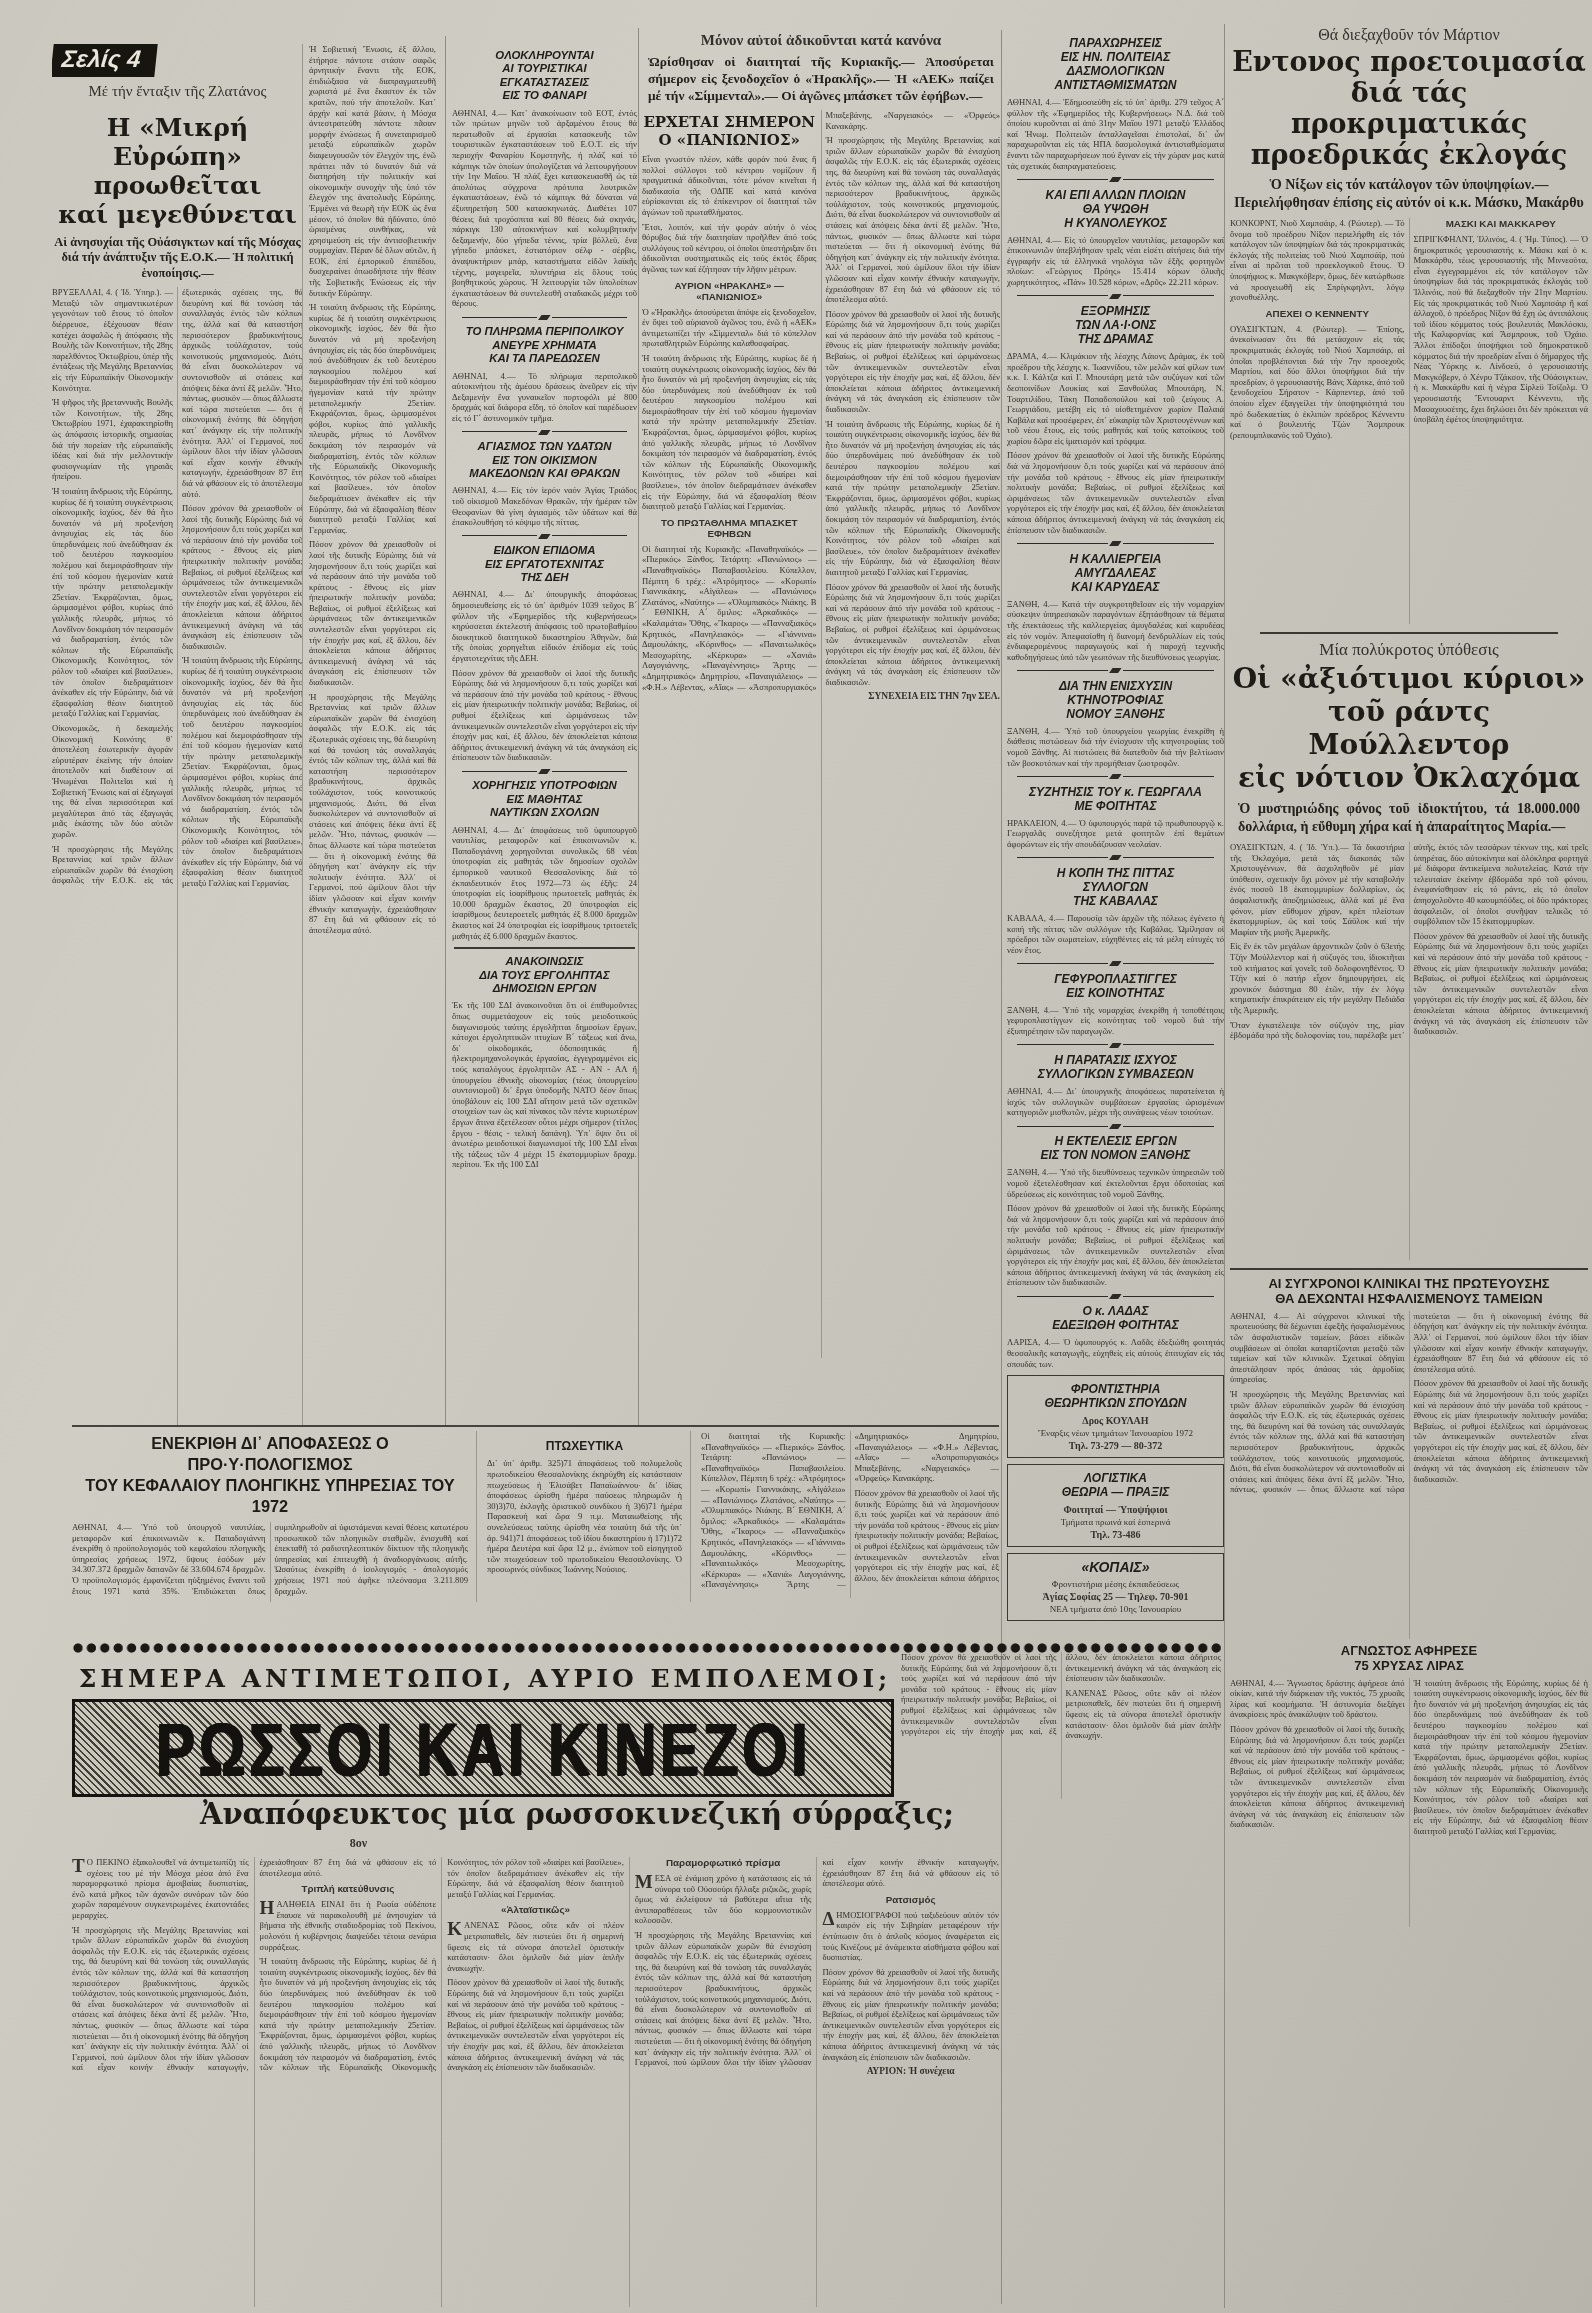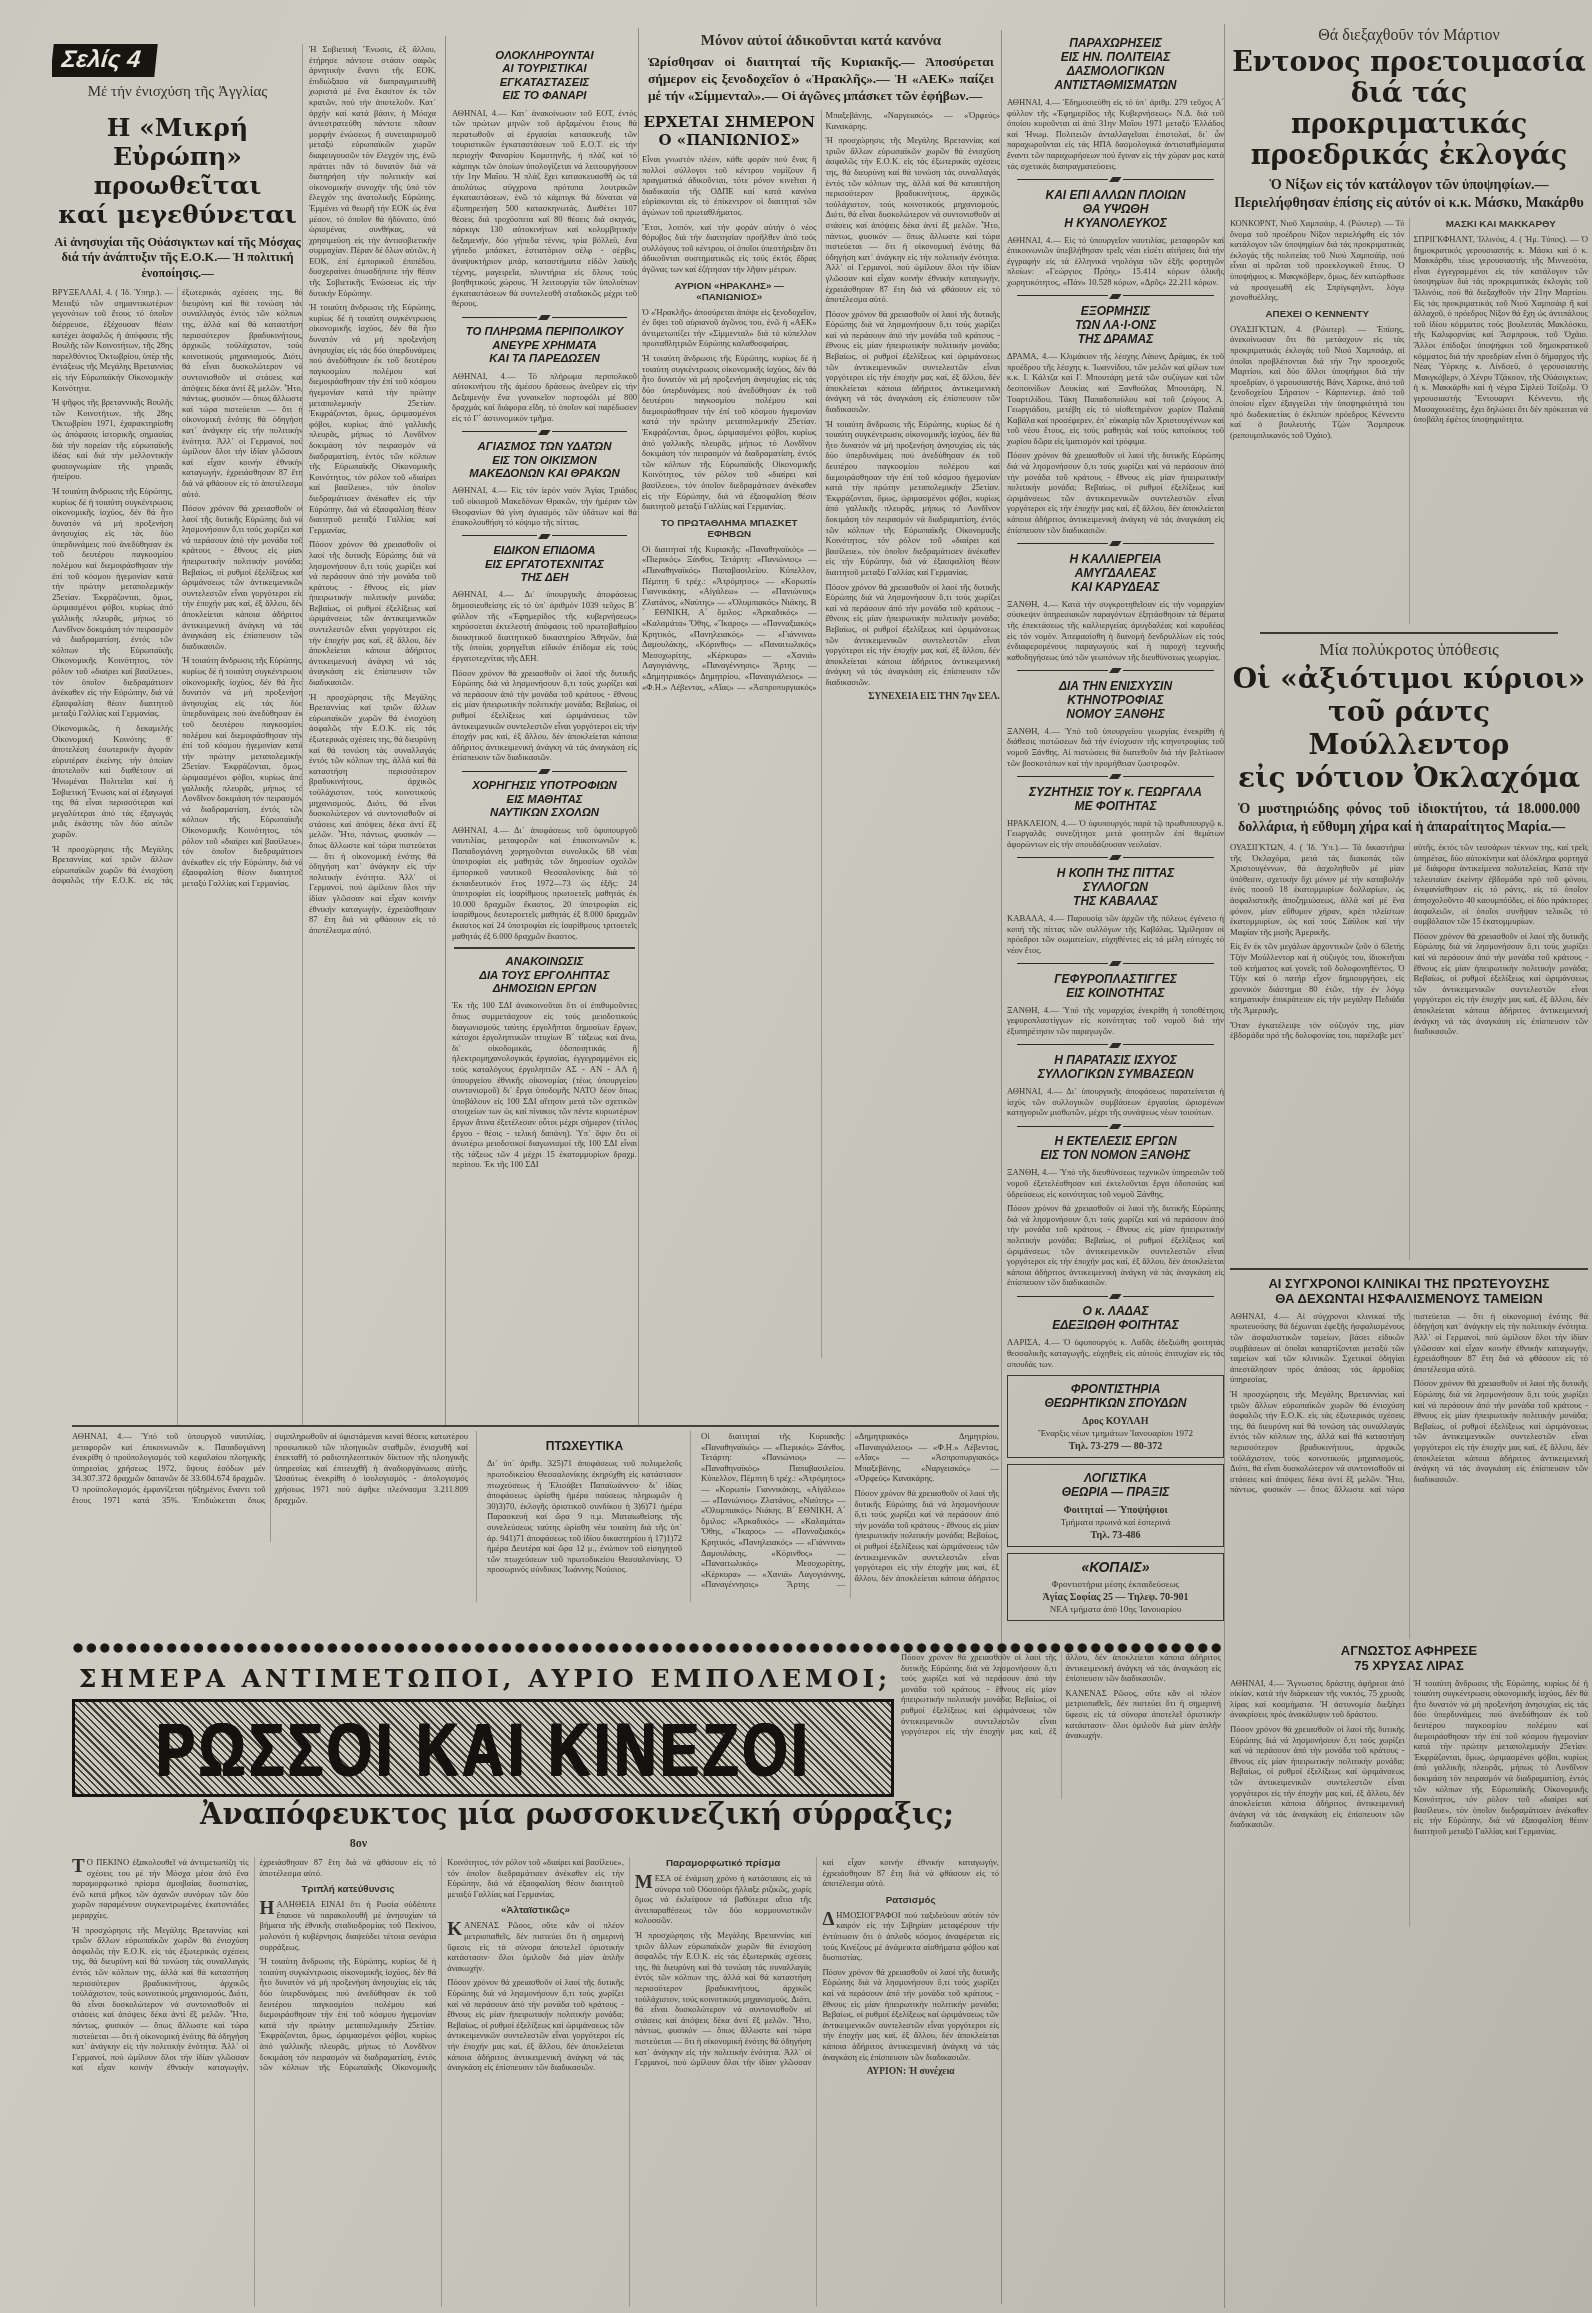--- a/index.html
+++ b/index.html
@@ -50,21 +50,21 @@
 
   <div class="block" style="left:52px;top:44px;width:390px;height:1381px;">
     <div style="position:absolute;right:6px;top:0;bottom:0;width:127px;border-left:1px solid #9a978d;padding-left:6px;">
       <p class="b">Ἡ Σοβιετική Ἕνωσις, ἐξ ἄλλου, ἐτήρησε πάντοτε στάσιν σαφῶς ἀρνητικήν ἔναντι τῆς ΕΟΚ, ἐπιδιώξασα νά διαπραγματευθῆ χωριστά μέ ἕνα ἕκαστον ἐκ τῶν κρατῶν, πού τήν ἀποτελοῦν. Κατ᾽ ἀρχήν καί κατά βάσιν, ἡ Μόσχα ἀντεστρατεύθη πάντοτε πᾶσαν μορφήν ἑνώσεως ἤ συνεταιρισμοῦ μεταξύ εὐρωπαϊκῶν χωρῶν διαφευγουσῶν τόν ἔλεγχόν της, ἐνῶ πράττει πᾶν τό δυνατόν διά νά διατηρήση τήν πολιτικήν καί οἰκονομικήν συνοχήν τῆς ὑπό τόν ἔλεγχόν της ἀνατολικῆς Εὐρώπης. Ἐμμένει νά θεωρῆ τήν ΕΟΚ ὡς ἕνα μέσον, τό ὁποῖον θά ἠδύνατο, ὑπό ὡρισμένας συνθήκας, νά χρησιμεύση εἰς τήν ἀντισοβιετικήν συμμαχίαν. Πέραν δέ ὅλων αὐτῶν, ἡ ΕΟΚ, ἐπί ἐμπορικοῦ ἐπιπέδου, δυσχεραίνει ὁπωσδήποτε τήν θέσιν τῆς Σοβιετικῆς Ἑνώσεως εἰς τήν δυτικήν Εὐρώπην.</p>
       <p class="b">Ἡ τοιαύτη ἄνδρωσις τῆς Εὐρώπης, κυρίως δέ ἡ τοιαύτη συγκέντρωσις οἰκονομικῆς ἰσχύος, δέν θά ἦτο δυνατόν νά μή προξενήση ἀνησυχίας εἰς τάς δύο ὑπερδυνάμεις πού ἀνεδύθησαν ἐκ τοῦ δευτέρου παγκοσμίου πολέμου καί διεμοιράσθησαν τήν ἐπί τοῦ κόσμου ἡγεμονίαν κατά τήν πρώτην μεταπολεμικήν 25ετίαν. Ἐκφράζονται, ὅμως, ὡριμασμένοι φόβοι, κυρίως ἀπό γαλλικῆς πλευρᾶς, μήπως τό Λονδῖνον δοκιμάση τόν πειρασμόν νά διαδραματίση, ἐντός τῶν κόλπων τῆς Εὐρωπαϊκῆς Οἰκονομικῆς Κοινότητος, τόν ρόλον τοῦ «διαίρει καί βασίλευε», τόν ὁποῖον διεδραμάτισεν ἀνέκαθεν εἰς τήν Εὐρώπην, διά νά ἐξασφαλίση θέσιν διαιτητοῦ μεταξύ Γαλλίας καί Γερμανίας.</p>
       <p class="b">Πόσον χρόνον θά χρειασθοῦν οἱ λαοί τῆς δυτικῆς Εὐρώπης διά νά λησμονήσουν ὅ,τι τούς χωρίζει καί νά περάσουν ἀπό τήν μονάδα τοῦ κράτους - ἔθνους εἰς μίαν ἠπειρωτικήν πολιτικήν μονάδα; Βεβαίως, οἱ ρυθμοί ἐξελίξεως καί ὡριμάνσεως τῶν ἀντικειμενικῶν συντελεστῶν εἶναι γοργότεροι εἰς τήν ἐποχήν μας καί, ἐξ ἄλλου, δέν ἀποκλείεται κάποια ἀδήριτος ἀντικειμενική ἀνάγκη νά τάς ἀναγκάση εἰς ἐπίσπευσιν τῶν διαδικασιῶν.</p>
       <p class="b">Ἡ προσχώρησις τῆς Μεγάλης Βρεταννίας καί τριῶν ἄλλων εὐρωπαϊκῶν χωρῶν θά ἐνισχύση ἀσφαλῶς τήν Ε.Ο.Κ. εἰς τάς ἐξωτερικάς σχέσεις της, θά διευρύνη καί θά τονώση τάς συναλλαγάς ἐντός τῶν κόλπων της, ἀλλά καί θά καταστήση περισσότερον βραδυκινήτους, ἀρχικῶς τοὐλάχιστον, τούς κοινοτικούς μηχανισμούς. Διότι, θά εἶναι δυσκολώτερον νά συντονισθοῦν αἱ στάσεις καί ἀπόψεις δέκα ἀντί ἕξ μελῶν. Ἦτο, πάντως, φυσικόν — ὅπως ἄλλωστε καί τώρα πιστεύεται — ὅτι ἡ οἰκονομική ἑνότης θά ὁδηγήση κατ᾽ ἀνάγκην εἰς τήν πολιτικήν ἑνότητα. Ἀλλ᾽ οἱ Γερμανοί, πού ὡμίλουν ὅλοι τήν ἰδίαν γλῶσσαν καί εἶχαν κοινήν ἐθνικήν καταγωγήν, ἐχρειάσθησαν 87 ἔτη διά νά φθάσουν εἰς τό ἀποτέλεσμα αὐτό.</p>
     </div>
     <div style="width:251px;">
       <div class="logo">Σελίς 4</div>
-      <div class="kick" style="font-size:15px;margin-top:6px;">Μέ τήν ἐνισχύση τῆς Ἀγγλίας</div>
+      <div class="kick" style="font-size:15px;margin-top:6px;">Μέ τήν ἔνταξιν τῆς Ζλατάνος</div>
       <div class="H1" style="font-size:25px;line-height:29px;margin:13px 0 6px;">Η «Μικρή Εὐρώπη»
 προωθεῖται
 καί μεγεθύνεται</div>
       <div class="deck" style="text-align:center;">Αἱ ἀνησυχίαι τῆς Οὐάσιγκτων καί τῆς Μόσχας διά τήν ἀνάπτυξιν τῆς Ε.Ο.Κ.— Ἡ πολιτική ἑνοποίησις.—</div>
       <div class="cols2" style="height:1174px;">
         <p class="b">ΒΡΥΞΕΛΛΑΙ, 4. ( Ἰδ. Ὑπηρ.). — Μεταξύ τῶν σημαντικωτέρων γεγονότων τοῦ ἔτους τό ὁποῖον διέρρευσε, ἐξέχουσαν θέσιν κατέχει ἀσφαλῶς ἡ ἀπόφασις τῆς Βουλῆς τῶν Κοινοτήτων, τῆς 28ης παρελθόντος Ὀκτωβρίου, ὑπέρ τῆς ἐντάξεως τῆς Μεγάλης Βρεταννίας εἰς τήν Εὐρωπαϊκήν Οἰκονομικήν Κοινότητα.</p>
         <p class="b">Ἡ ψῆφος τῆς βρεταννικῆς Βουλῆς τῶν Κοινοτήτων, τῆς 28ης Ὀκτωβρίου 1971, ἐχαρακτηρίσθη ὡς ἀπόφασις ἱστορικῆς σημασίας διά τήν πορείαν τῆς εὐρωπαϊκῆς ἰδέας καί διά τήν μελλοντικήν φυσιογνωμίαν τῆς γηραιᾶς ἠπείρου.</p>
         <p class="b">Ἡ τοιαύτη ἄνδρωσις τῆς Εὐρώπης, κυρίως δέ ἡ τοιαύτη συγκέντρωσις οἰκονομικῆς ἰσχύος, δέν θά ἦτο δυνατόν νά μή προξενήση ἀνησυχίας εἰς τάς δύο ὑπερδυνάμεις πού ἀνεδύθησαν ἐκ τοῦ δευτέρου παγκοσμίου πολέμου καί διεμοιράσθησαν τήν ἐπί τοῦ κόσμου ἡγεμονίαν κατά τήν πρώτην μεταπολεμικήν 25ετίαν. Ἐκφράζονται, ὅμως, ὡριμασμένοι φόβοι, κυρίως ἀπό γαλλικῆς πλευρᾶς, μήπως τό Λονδῖνον δοκιμάση τόν πειρασμόν νά διαδραματίση, ἐντός τῶν κόλπων τῆς Εὐρωπαϊκῆς Οἰκονομικῆς Κοινότητος, τόν ρόλον τοῦ «διαίρει καί βασίλευε», τόν ὁποῖον διεδραμάτισεν ἀνέκαθεν εἰς τήν Εὐρώπην, διά νά ἐξασφαλίση θέσιν διαιτητοῦ μεταξύ Γαλλίας καί Γερμανίας.</p>
         <p class="b">Οἰκονομικῶς, ἡ δεκαμελής Οἰκονομική Κοινότης θ᾽ ἀποτελέση ἐσωτερικήν ἀγοράν εὐρυτέραν ἐκείνης τήν ὁποίαν ἀποτελοῦν καί διαθέτουν αἱ Ἡνωμέναι Πολιτεῖαι καί ἡ Σοβιετική Ἕνωσις καί αἱ ἐξαγωγαί της θά εἶναι περισσότεραι καί μεγαλύτεραι ἀπό τάς ἐξαγωγάς μιᾶς ἑκάστης τῶν δύο αὐτῶν χωρῶν.</p>
         <p class="b">Ἡ προσχώρησις τῆς Μεγάλης Βρεταννίας καί τριῶν ἄλλων εὐρωπαϊκῶν χωρῶν θά ἐνισχύση ἀσφαλῶς τήν Ε.Ο.Κ. εἰς τάς ἐξωτερικάς σχέσεις της, θά διευρύνη καί θά τονώση τάς συναλλαγάς ἐντός τῶν κόλπων της, ἀλλά καί θά καταστήση περισσότερον βραδυκινήτους, ἀρχικῶς τοὐλάχιστον, τούς κοινοτικούς μηχανισμούς. Διότι, θά εἶναι δυσκολώτερον νά συντονισθοῦν αἱ στάσεις καί ἀπόψεις δέκα ἀντί ἕξ μελῶν. Ἦτο, πάντως, φυσικόν — ὅπως ἄλλωστε καί τώρα πιστεύεται — ὅτι ἡ οἰκονομική ἑνότης θά ὁδηγήση κατ᾽ ἀνάγκην εἰς τήν πολιτικήν ἑνότητα. Ἀλλ᾽ οἱ Γερμανοί, πού ὡμίλουν ὅλοι τήν ἰδίαν γλῶσσαν καί εἶχαν κοινήν ἐθνικήν καταγωγήν, ἐχρειάσθησαν 87 ἔτη διά νά φθάσουν εἰς τό ἀποτέλεσμα αὐτό.</p>
@@ -304,20 +304,22 @@
       <div class="cols2" style="height:249px;">
         <p class="b">ΑΘΗΝΑΙ, 4.— Ἄγνωστος δράστης ἀφήρεσε ἀπό οἰκίαν, κατά τήν διάρκειαν τῆς νυκτός, 75 χρυσᾶς λίρας καί κοσμήματα. Ἡ ἀστυνομία διεξάγει ἀνακρίσεις πρός ἀνακάλυψιν τοῦ δράστου.</p>
         <p class="b">Πόσον χρόνον θά χρειασθοῦν οἱ λαοί τῆς δυτικῆς Εὐρώπης διά νά λησμονήσουν ὅ,τι τούς χωρίζει καί νά περάσουν ἀπό τήν μονάδα τοῦ κράτους - ἔθνους εἰς μίαν ἠπειρωτικήν πολιτικήν μονάδα; Βεβαίως, οἱ ρυθμοί ἐξελίξεως καί ὡριμάνσεως τῶν ἀντικειμενικῶν συντελεστῶν εἶναι γοργότεροι εἰς τήν ἐποχήν μας καί, ἐξ ἄλλου, δέν ἀποκλείεται κάποια ἀδήριτος ἀντικειμενική ἀνάγκη νά τάς ἀναγκάση εἰς ἐπίσπευσιν τῶν διαδικασιῶν.</p>
         <p class="b">Ἡ τοιαύτη ἄνδρωσις τῆς Εὐρώπης, κυρίως δέ ἡ τοιαύτη συγκέντρωσις οἰκονομικῆς ἰσχύος, δέν θά ἦτο δυνατόν νά μή προξενήση ἀνησυχίας εἰς τάς δύο ὑπερδυνάμεις πού ἀνεδύθησαν ἐκ τοῦ δευτέρου παγκοσμίου πολέμου καί διεμοιράσθησαν τήν ἐπί τοῦ κόσμου ἡγεμονίαν κατά τήν πρώτην μεταπολεμικήν 25ετίαν. Ἐκφράζονται, ὅμως, ὡριμασμένοι φόβοι, κυρίως ἀπό γαλλικῆς πλευρᾶς, μήπως τό Λονδῖνον δοκιμάση τόν πειρασμόν νά διαδραματίση, ἐντός τῶν κόλπων τῆς Εὐρωπαϊκῆς Οἰκονομικῆς Κοινότητος, τόν ρόλον τοῦ «διαίρει καί βασίλευε», τόν ὁποῖον διεδραμάτισεν ἀνέκαθεν εἰς τήν Εὐρώπην, διά νά ἐξασφαλίση θέσιν διαιτητοῦ μεταξύ Γαλλίας καί Γερμανίας.</p>
       </div>
     </div>
   </div>
 
   <div class="block" style="left:72px;top:1431px;width:927px;height:171px;display:flex;gap:10px;">
     <div style="width:396px;border-right:1px solid #9a978d;padding-right:8px;">
+      <div class="H2" style="font-size:16.4px;line-height:21px;margin:2px 0 5px;">ΕΝΕΚΡΙΘΗ ΔΙ᾽ ΑΠΟΦΑΣΕΩΣ Ο ΠΡΟ·Υ·ΠΟΛΟΓΙΣΜΟΣ
+ΤΟΥ ΚΕΦΑΛΑΙΟΥ ΠΛΟΗΓΙΚΗΣ ΥΠΗΡΕΣΙΑΣ ΤΟΥ 1972</div>
       <div class="cols2" style="height:111px;">
         <p class="b">ΑΘΗΝΑΙ, 4.— Ὑπό τοῦ ὑπουργοῦ ναυτιλίας, μεταφορῶν καί ἐπικοινωνιῶν κ. Παπαδογιάννη ἐνεκρίθη ὁ προϋπολογισμός τοῦ κεφαλαίου πλοηγικῆς ὑπηρεσίας χρήσεως 1972, ὕψους ἐσόδων μέν 34.307.372 δραχμῶν δαπανῶν δέ 33.604.674 δραχμῶν. Ὁ προϋπολογισμός ἐμφανίζεται ηὐξημένος ἔναντι τοῦ ἔτους 1971 κατά 35%. Ἐπιδιώκεται ὅπως συμπληρωθοῦν αἱ ὑφιστάμεναι κεναί θέσεις κατωτέρου προσωπικοῦ τῶν πλοηγικῶν σταθμῶν, ἐνισχυθῆ καί ἐπεκταθῆ τό ραδιοτηλεοπτικόν δίκτυον τῆς πλοηγικῆς ὑπηρεσίας καί ἐπιτευχθῆ ἡ ἀναδιοργάνωσις αὐτῆς. Ὡσαύτως ἐνεκρίθη ὁ ἰσολογισμός - ἀπολογισμός χρήσεως 1971 πού ἀφῆκε πλεόνασμα 3.211.809 δραχμῶν.</p>
       </div>
     </div>
     <div style="width:195px;border-right:1px solid #9a978d;padding-right:8px;">
       <div class="hR" style="font-size:12px;margin-top:8px;">ΠΤΩΧΕΥΤΙΚΑ</div>
       <p class="b">Δι᾽ ὑπ᾽ ἀριθμ. 325)71 ἀποφάσεως τοῦ πολυμελοῦς πρωτοδικείου Θεσσαλονίκης ἐκηρύχθη εἰς κατάστασιν πτωχεύσεως ἡ Ἐλισάβετ Παπαϊωάννου· δι᾽ ἰδίας ἀποφάσεως ὡρίσθη ἡμέρα παύσεως πληρωμῶν ἡ 30)3)70, ἐκλογῆς ὁριστικοῦ συνδίκου ἡ 3)6)71 ἡμέρα Παρασκευή καί ὥρα 9 π.μ. Ματαιωθείσης τῆς συνελεύσεως ταύτης ὡρίσθη νέα τοιαύτη διά τῆς ὑπ᾽ ἀρ. 941)71 ἀποφάσεως τοῦ ἰδίου δικαστηρίου ἡ 17)1)72 ἡμέρα Δευτέρα καί ὥρα 12 μ., ἐνώπιον τοῦ εἰσηγητοῦ τῶν πτωχεύσεων τοῦ πρωτοδικείου Θεσσαλονίκης. Ὁ προσωρινός σύνδικος Ἰωάννης Νούσιος.</p>
     </div>
     <div style="flex:1;">
       <div class="cols2" style="height:167px;">

